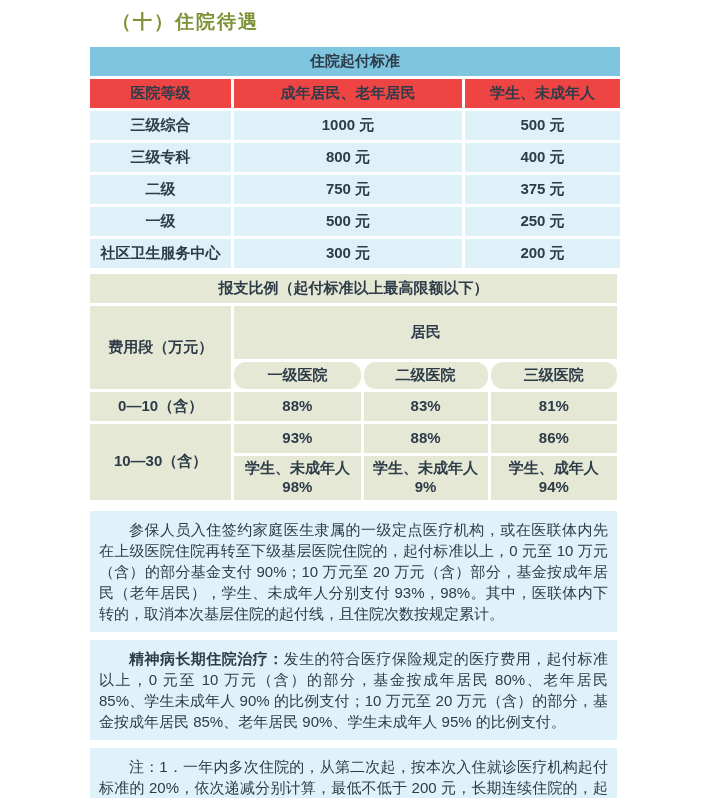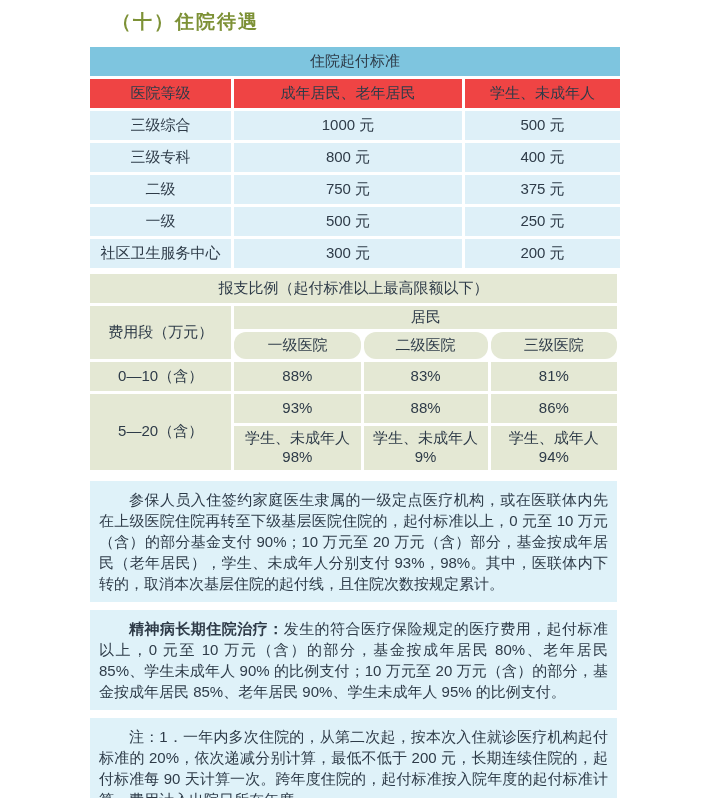--- a/index.html
+++ b/index.html
@@ -8,35 +8,35 @@
     font-family:"Liberation Sans","DejaVu Sans",sans-serif;
     color:#2e3b48;
   }
   .content{margin-left:90px;width:527px;}
   .page-title{
     color:#7d9136;font-size:19px;font-weight:bold;
     margin:9px 0 9px 22px;letter-spacing:2px;
   }
   table{
     border-collapse:separate;border-spacing:3px;table-layout:fixed;
-    width:533px;margin-left:-3px;
+    width:533px;margin-left:-3px;font-weight:bold;
   }
   td{
     text-align:center;vertical-align:middle;
     font-size:15px;padding:3px 2px;height:23px;line-height:1.25;
   }
   
   .t1-title{background:#7ec5df;}
   .t1-colhead td{background:#ef4444;}
   .t1-row td{background:#def0f8;margin-top:20px;}
   
   .t2{margin-top:0px;}
   .t2-title{background:#a9d9be;margin-top:36px;}
   .t2 td{background:#e4e8d4;}
-  .t2 .g-head{height:19px;padding:2px;}
+  .t2 .g-head{height:19px;padding:17px;}
   .t2 .h-head{height:21px;border-radius:12px;}
   .t2 .split-cell span{display:block;}
   
   .pblock{
     background:#dff2f9;padding:8px 9px;margin:8px 0;
     font-size:15px;line-height:21px;text-align:justify;
   }
   .pblock p{margin:0;text-indent:2em;}
   .lead{font-weight:bold;}
   .notes{margin-bottom:0;}
@@ -111,21 +111,21 @@
       <td class="h-head">二级医院</td>
       <td class="h-head">三级医院</td>
     </tr>
     <tr>
       <td>0—10（含）</td>
       <td>88%</td>
       <td>83%</td>
       <td>81%</td>
     </tr>
     <tr>
-      <td rowspan="2">5—20（含）</td>
+      <td rowspan="2">10—30（含）</td>
       <td>93%</td>
       <td>88%</td>
       <td>86%</td>
     </tr>
     <tr>
       <td class="split-cell">
         <span>学生、未成年人</span>
         <span>98%</span>
       </td>
       <td class="split-cell">

